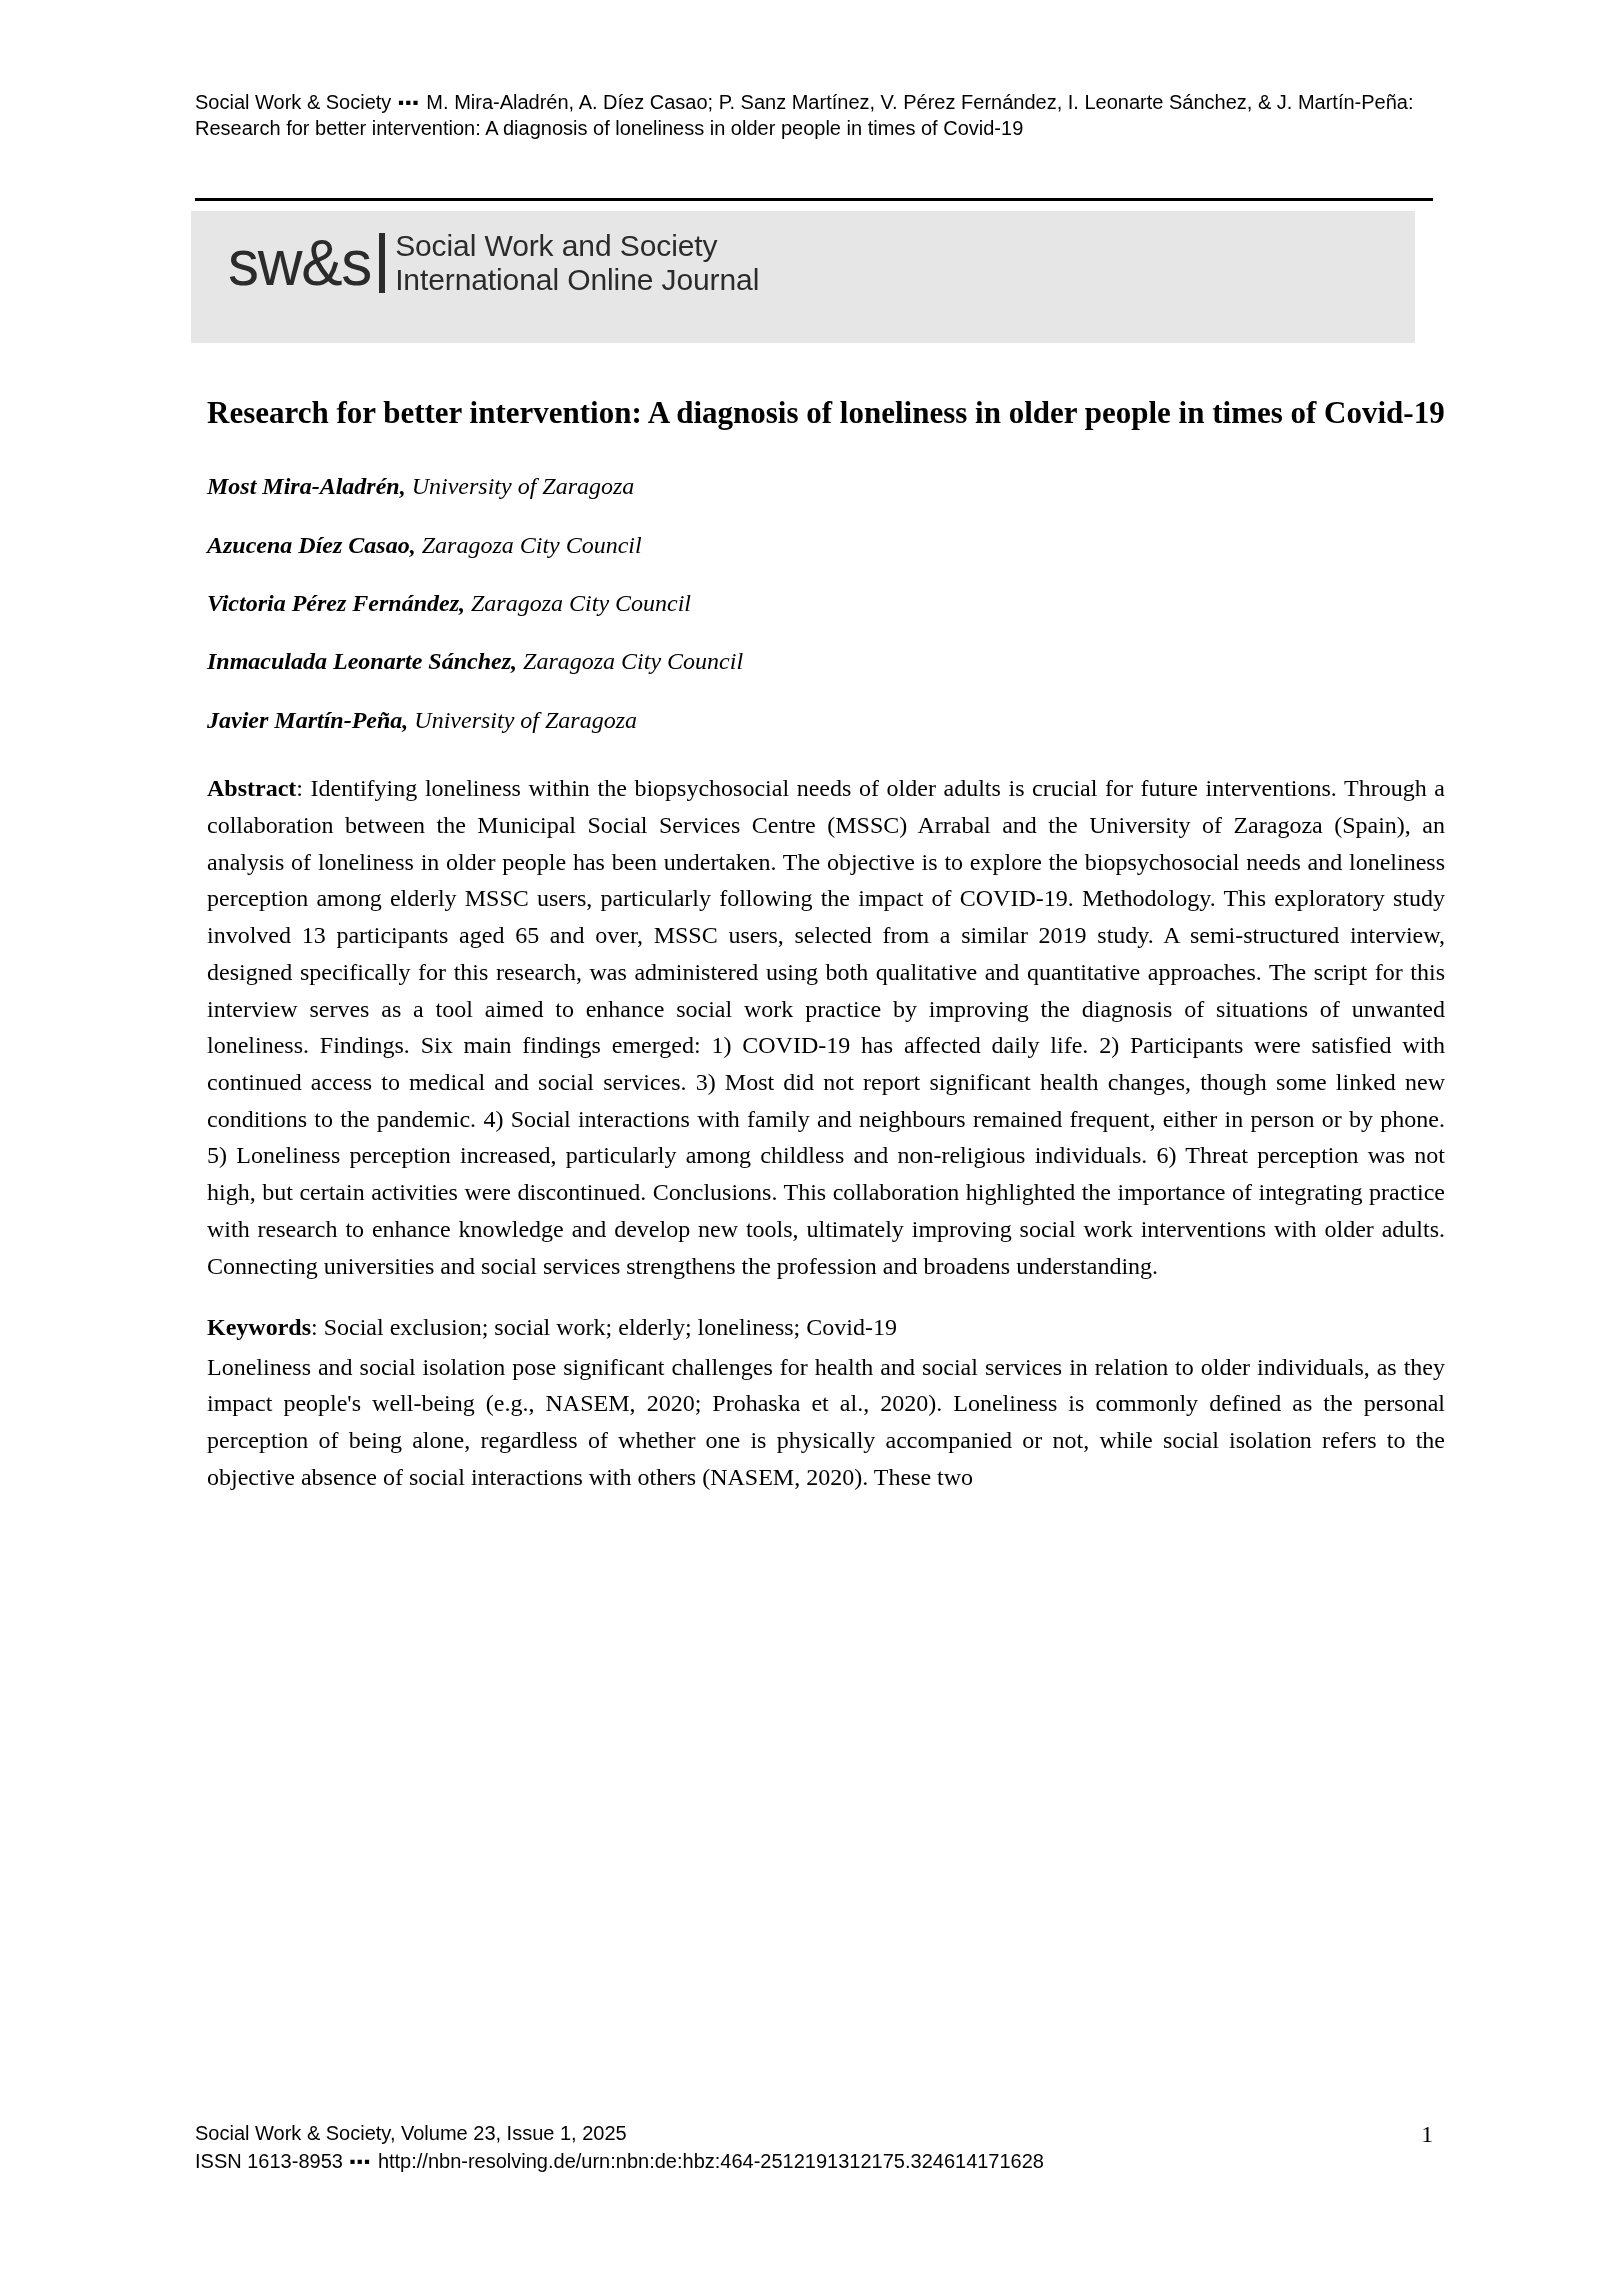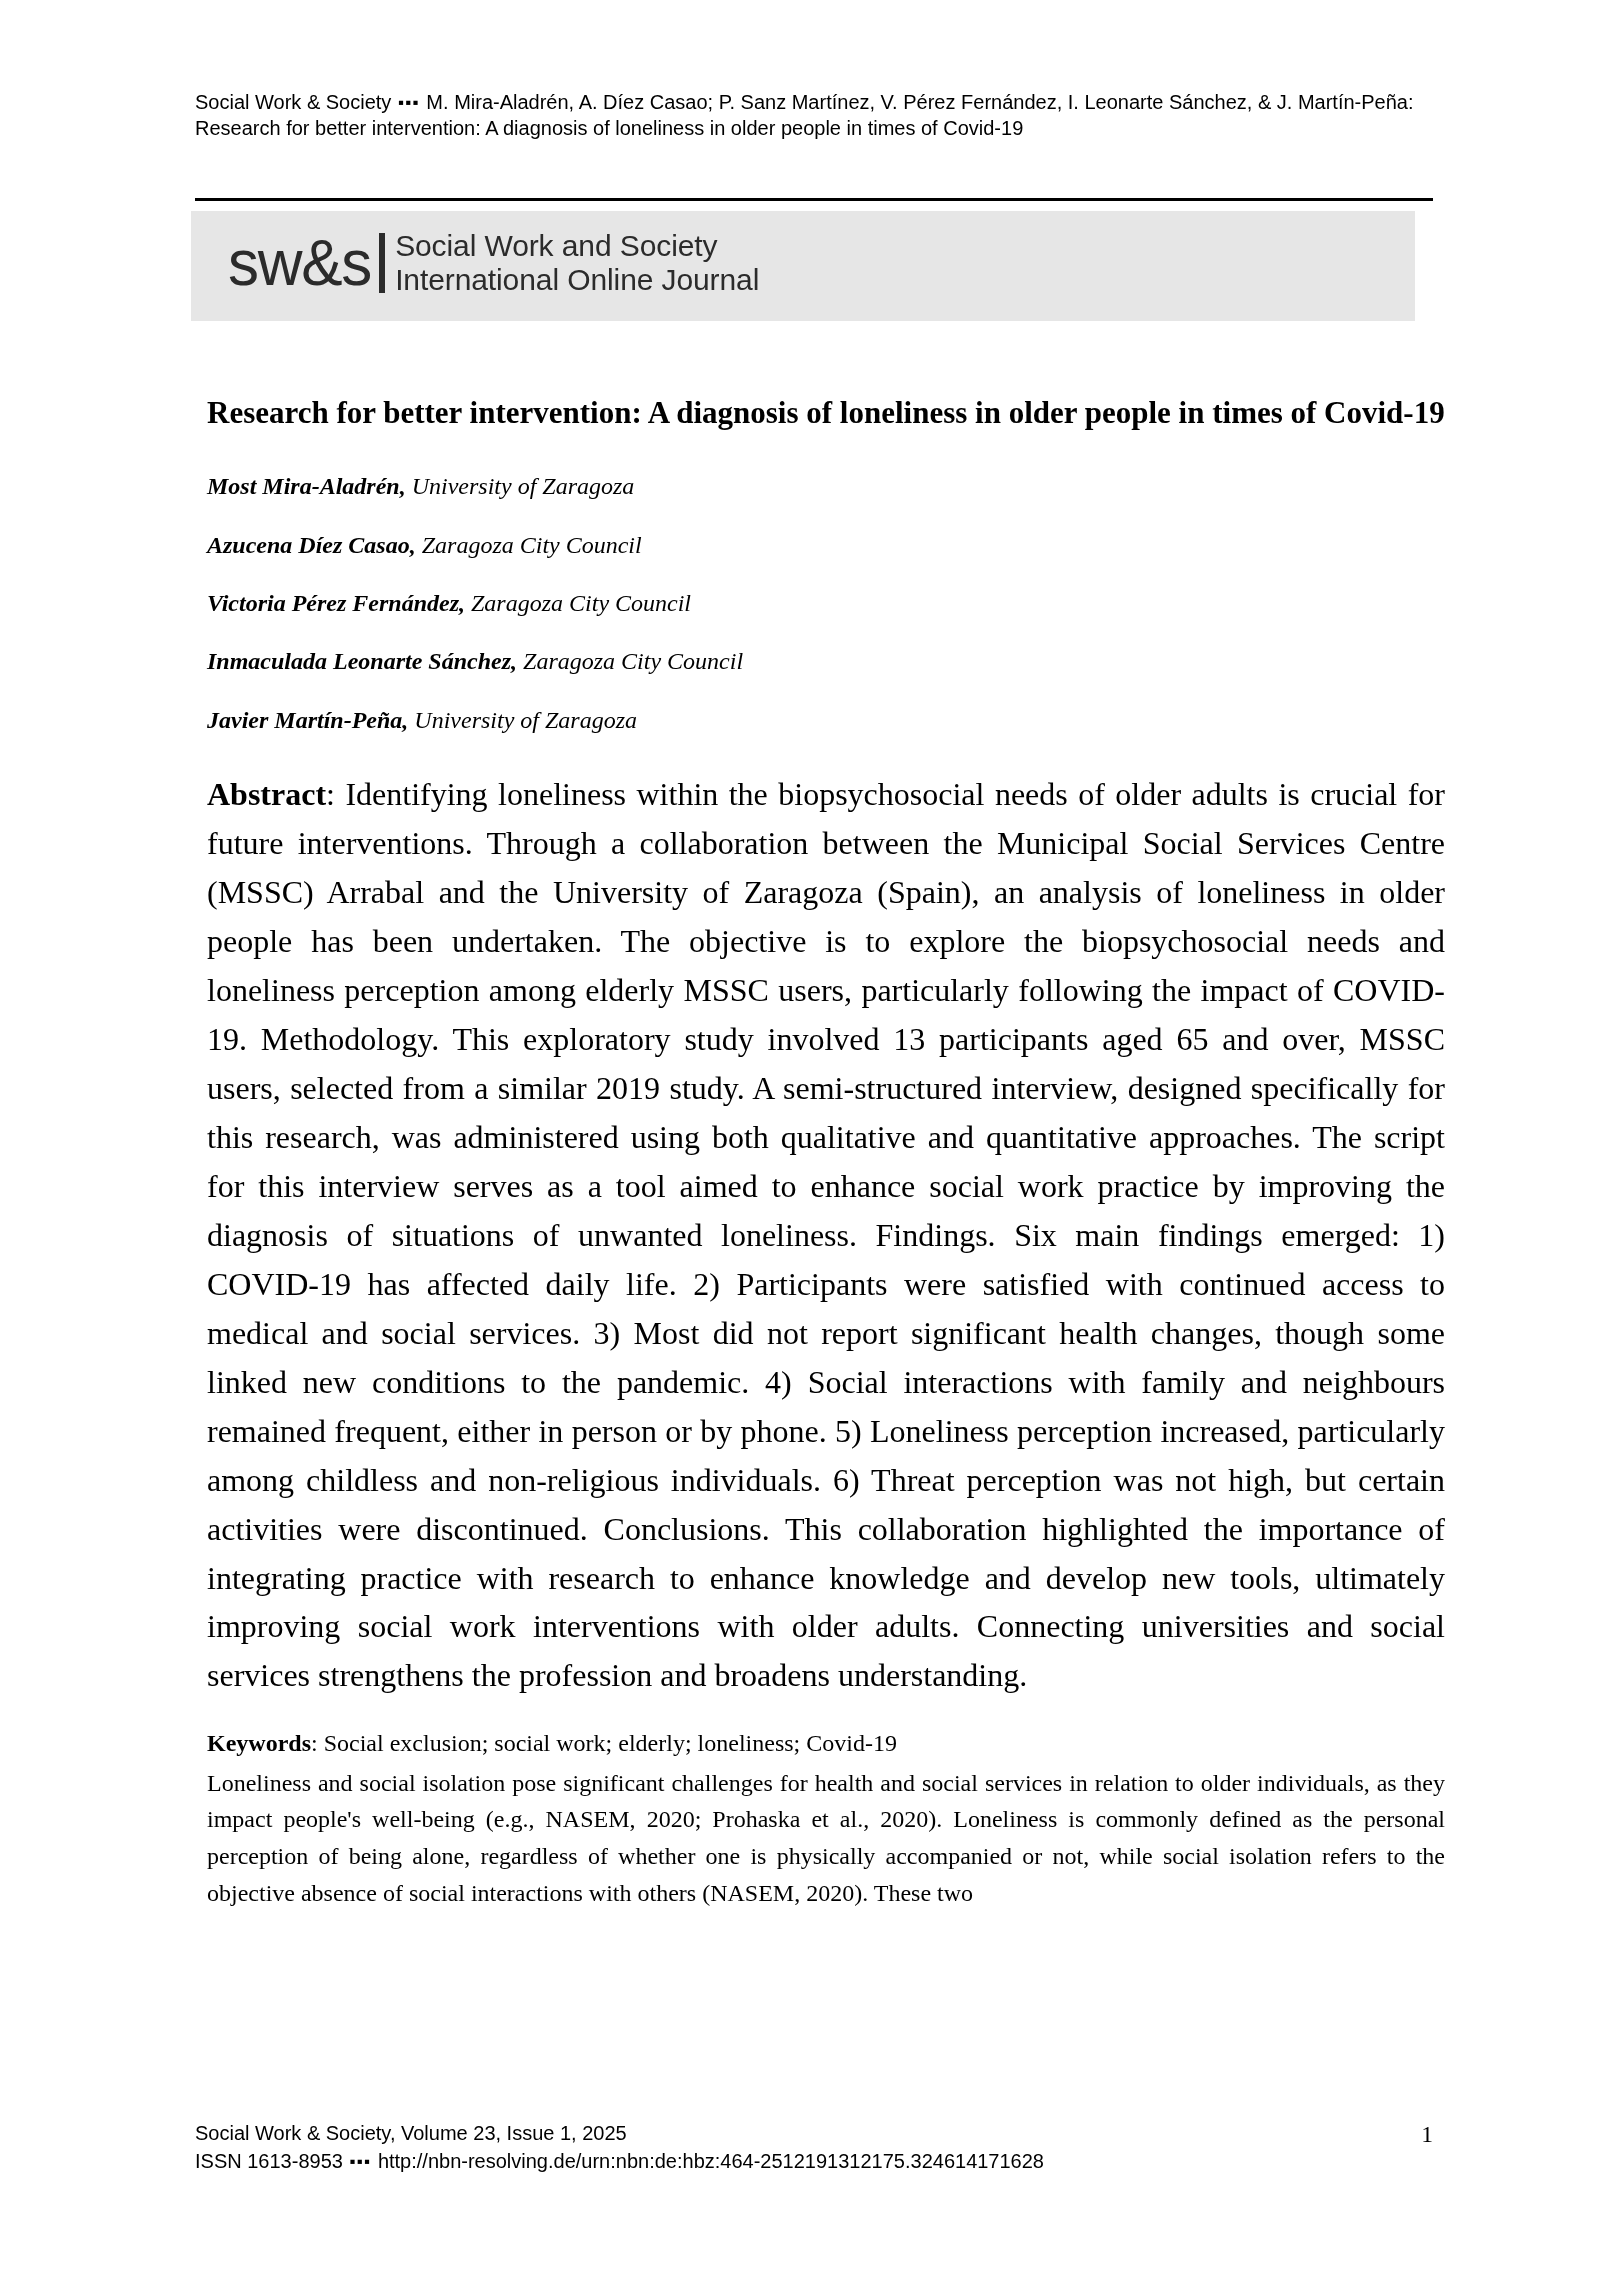--- a/index.html
+++ b/index.html
@@ -46,21 +46,21 @@
     height: 3.3px;
     background: #000000;
   }
 
   
   .logo-band {
     position: absolute;
     left: 191px;
     top: 211px;
     width: 1224px;
-    height: 110px;
+    height: 132px;
     background: #e6e6e6;
   }
 
   .logo-inner {
     position: absolute;
     left: 37px;
     top: 18.3px;
     display: flex;
     align-items: center;
   }
@@ -126,21 +126,21 @@
     font-weight: bold;
     font-style: italic;
   }
 
   .author-line .affil {
     font-weight: normal;
     font-style: italic;
   }
 
   .abstract {
-    font-size: 32px;
+    font-size: 24px;
     line-height: 1.53;
     text-align: justify;
     margin: 34px 0 0 0;
   }
 
   .abstract .lead {
     font-weight: bold;
   }
 
   .keywords {

